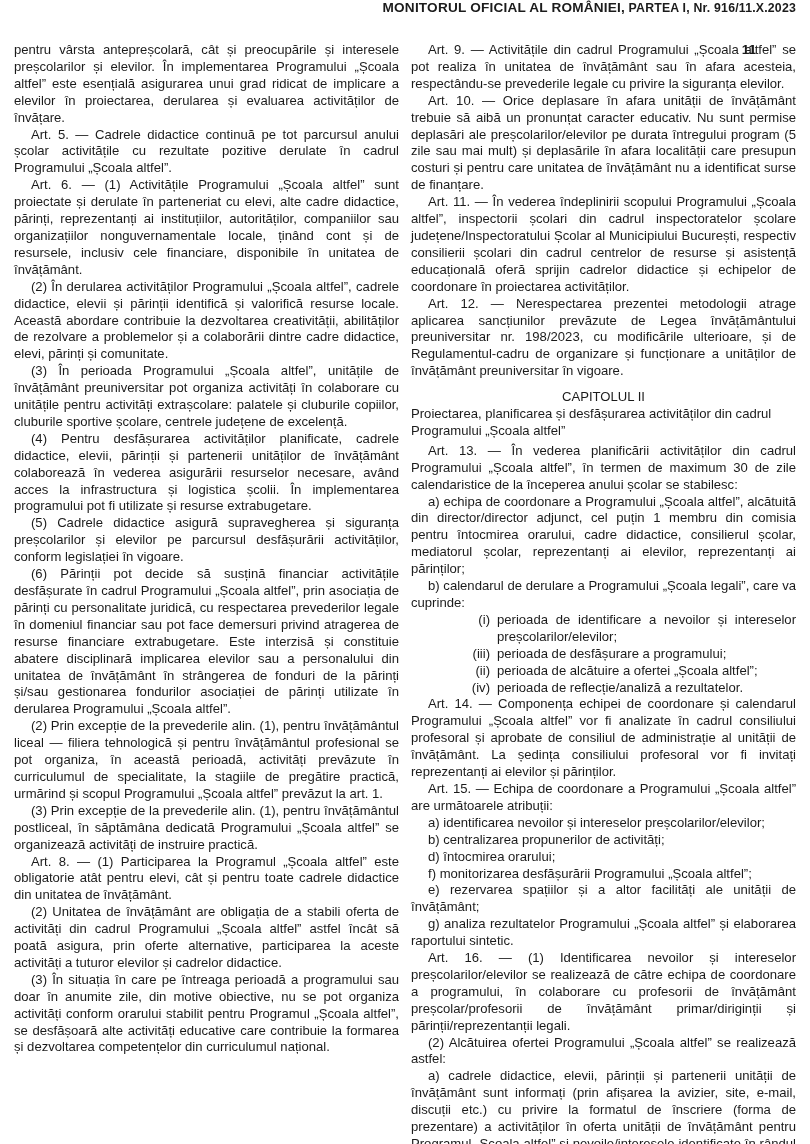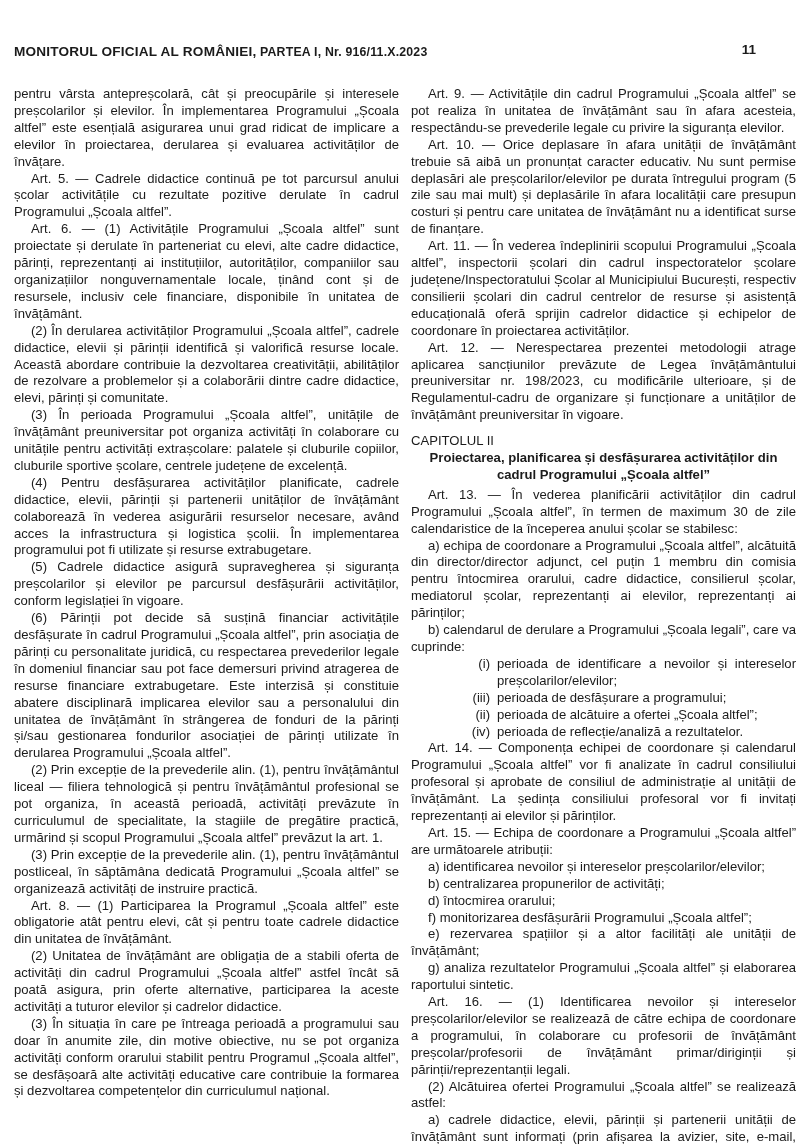--- a/index.html
+++ b/index.html
@@ -15,22 +15,21 @@
     color: #1b1b1b;
     font-family: "Liberation Sans", "DejaVu Sans", sans-serif;
     font-size: 13.1px;
     line-height: 16.9px;
     overflow: hidden;
     box-sizing: border-box;
     padding: 0 14px;
   }
   .header {
     position: relative;
-    text-align: left;
-    padding-top: 44px;
+    text-align: right;
     height: 40px;
     font-weight: bold;
     white-space: nowrap;
   }
   .header .title-main { font-size: 13.6px; letter-spacing: 0.2px; }
   .header .title-part { font-size: 12.3px; letter-spacing: 0.2px; }
   .header .page-number {
     position: absolute;
     right: 40px;
     top: 42px;
@@ -45,27 +44,28 @@
   .col {
     width: 385px;
     text-align: justify;
   }
   .col p {
     margin: 0;
     text-indent: 17px;
   }
   .col p.noindent { text-indent: 0; }
   .chapter-label {
+    text-align: center;
     text-indent: 0 !important;
     margin-top: 9px !important;
   }
   .chapter-title {
-    text-align: center;
+    text-align: left;
     text-indent: 0 !important;
-    font-weight: bold;
+    font-weight: normal;
     margin-bottom: 3px !important;
   }
   .roman-list { margin: 0; }
   .roman-item {
     display: flex;
     text-align: justify;
   }
   .roman-num {
     flex: 0 0 86px;
     text-align: right;

